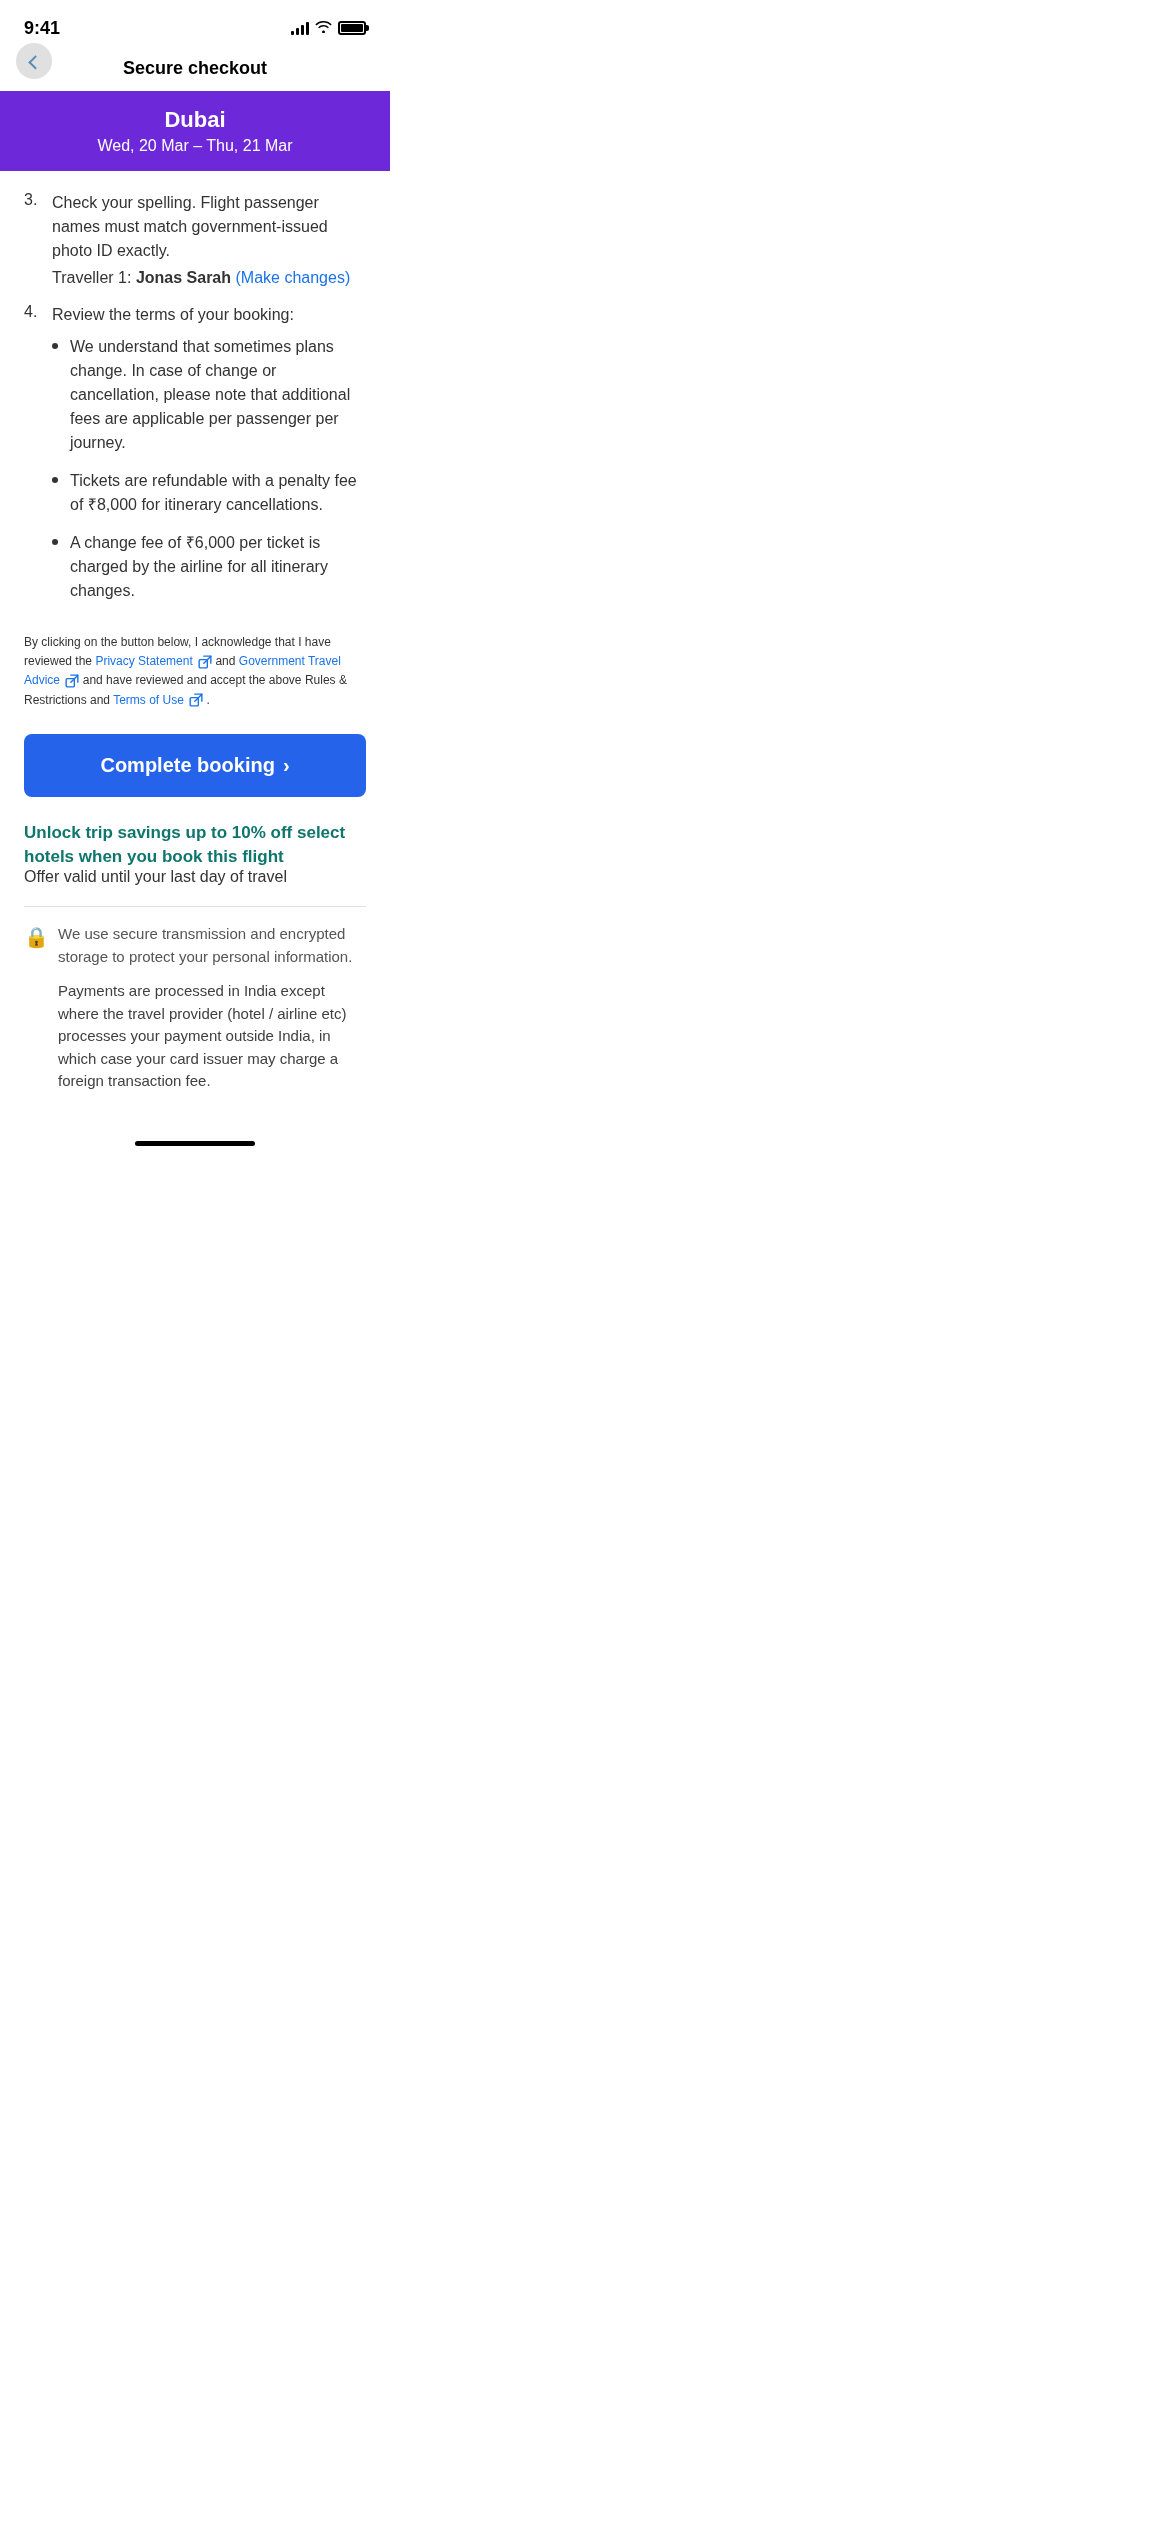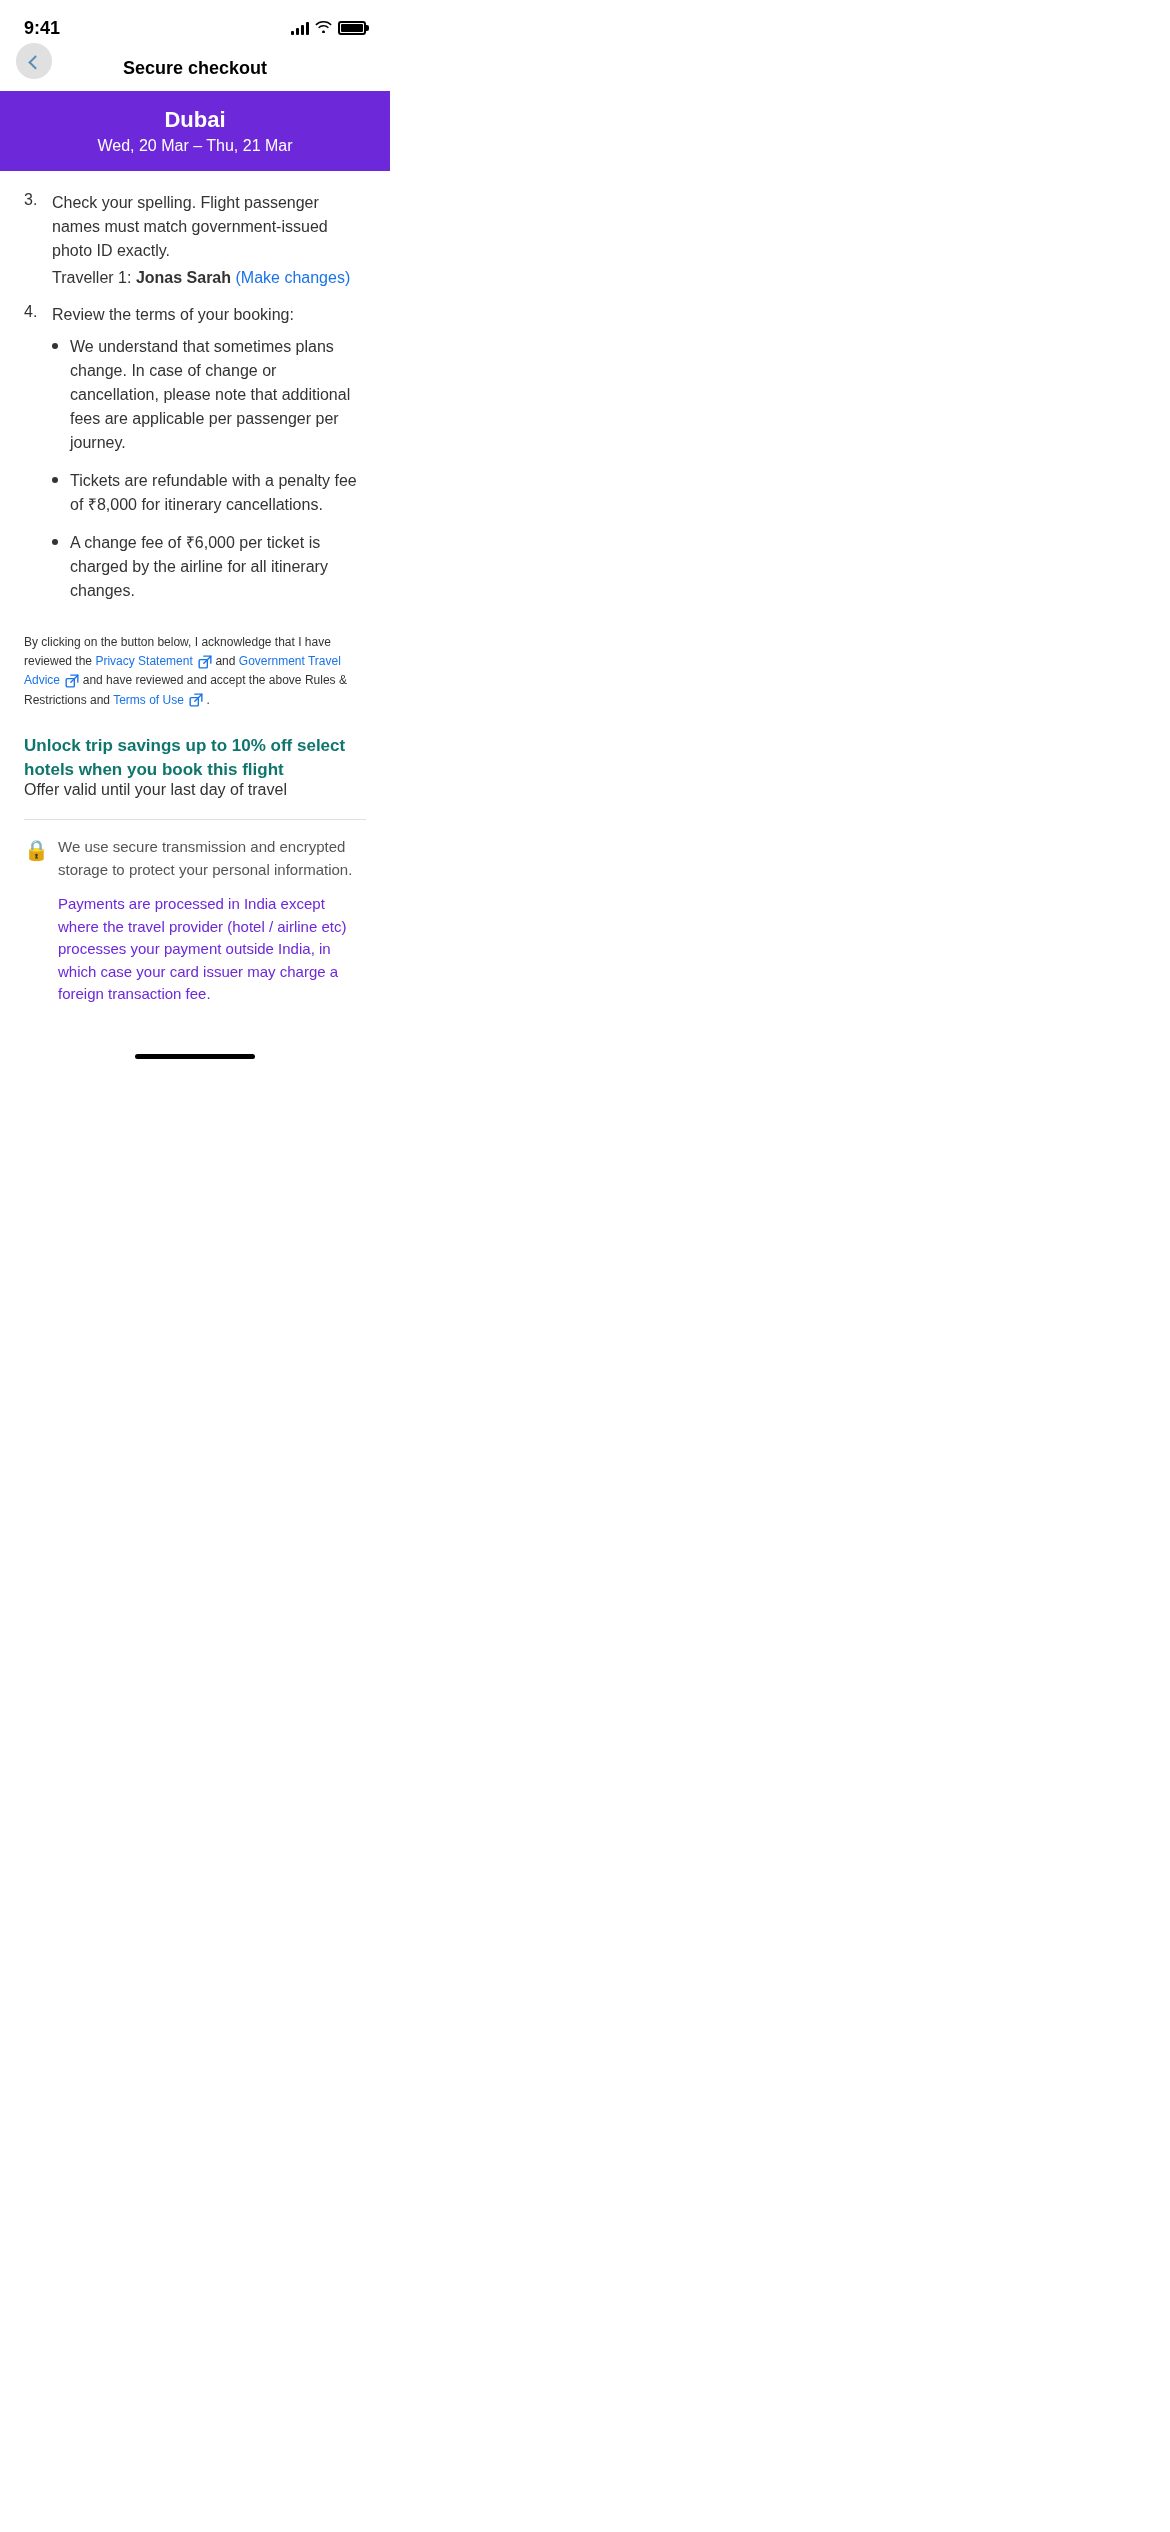--- a/index.html
+++ b/index.html
@@ -296,21 +296,21 @@
     }
 
     .security-text {
       font-size: 15px;
       color: #555;
       line-height: 1.5;
     }
 
     .payment-text {
       font-size: 15px;
-      color: #6d28d9;
+      color: #404040;
       line-height: 1.5;
       padding-left: 34px;
     }
 
     
     .home-indicator {
       display: flex;
       justify-content: center;
       padding: 12px 0 8px 0;
     }
@@ -420,20 +420,24 @@
     <span class="ext-icon">
       <svg viewBox="0 0 12 12" fill="none" xmlns="http://www.w3.org/2000/svg">
         <rect x="1" y="4" width="7" height="7" rx="1" stroke="#1a73e8" stroke-width="1.2" fill="none"></rect>
         <path d="M5 1h6v6" stroke="#1a73e8" stroke-width="1.2" stroke-linecap="round" stroke-linejoin="round"></path>
         <path d="M5 7L11 1" stroke="#1a73e8" stroke-width="1.2" stroke-linecap="round"></path>
       </svg>
     </span>
     <span>.</span>
   </div>
 
+  <button class="complete-booking-btn">
+    <span>Complete booking</span>
+    <span class="btn-arrow">›</span>
+  </button>
 
   <div class="trip-savings">
     <div class="trip-savings-title">Unlock trip savings up to 10% off select hotels when you book this flight</div>
     <div class="trip-savings-subtitle">Offer valid until your last day of travel</div>
   </div>
 
   <div class="security-info">
     <div class="security-row">
       <span class="lock-icon">🔒</span>
       <p class="security-text">We use secure transmission and encrypted storage to protect your personal information.</p>

